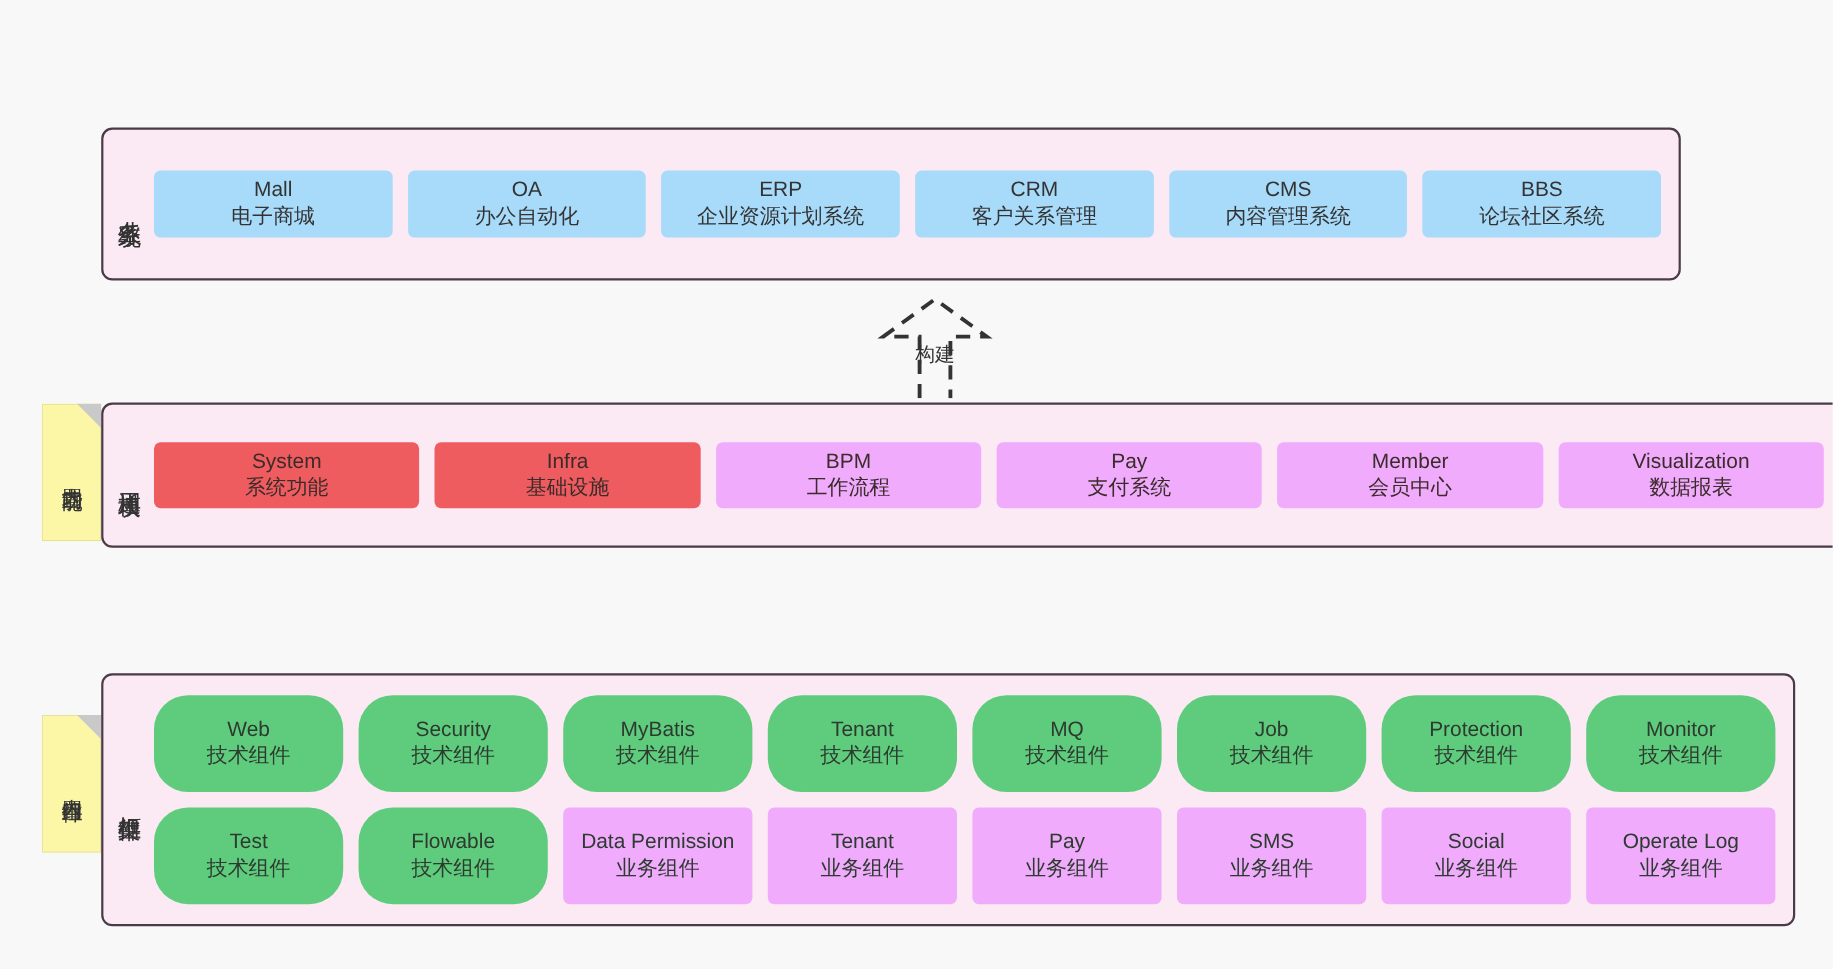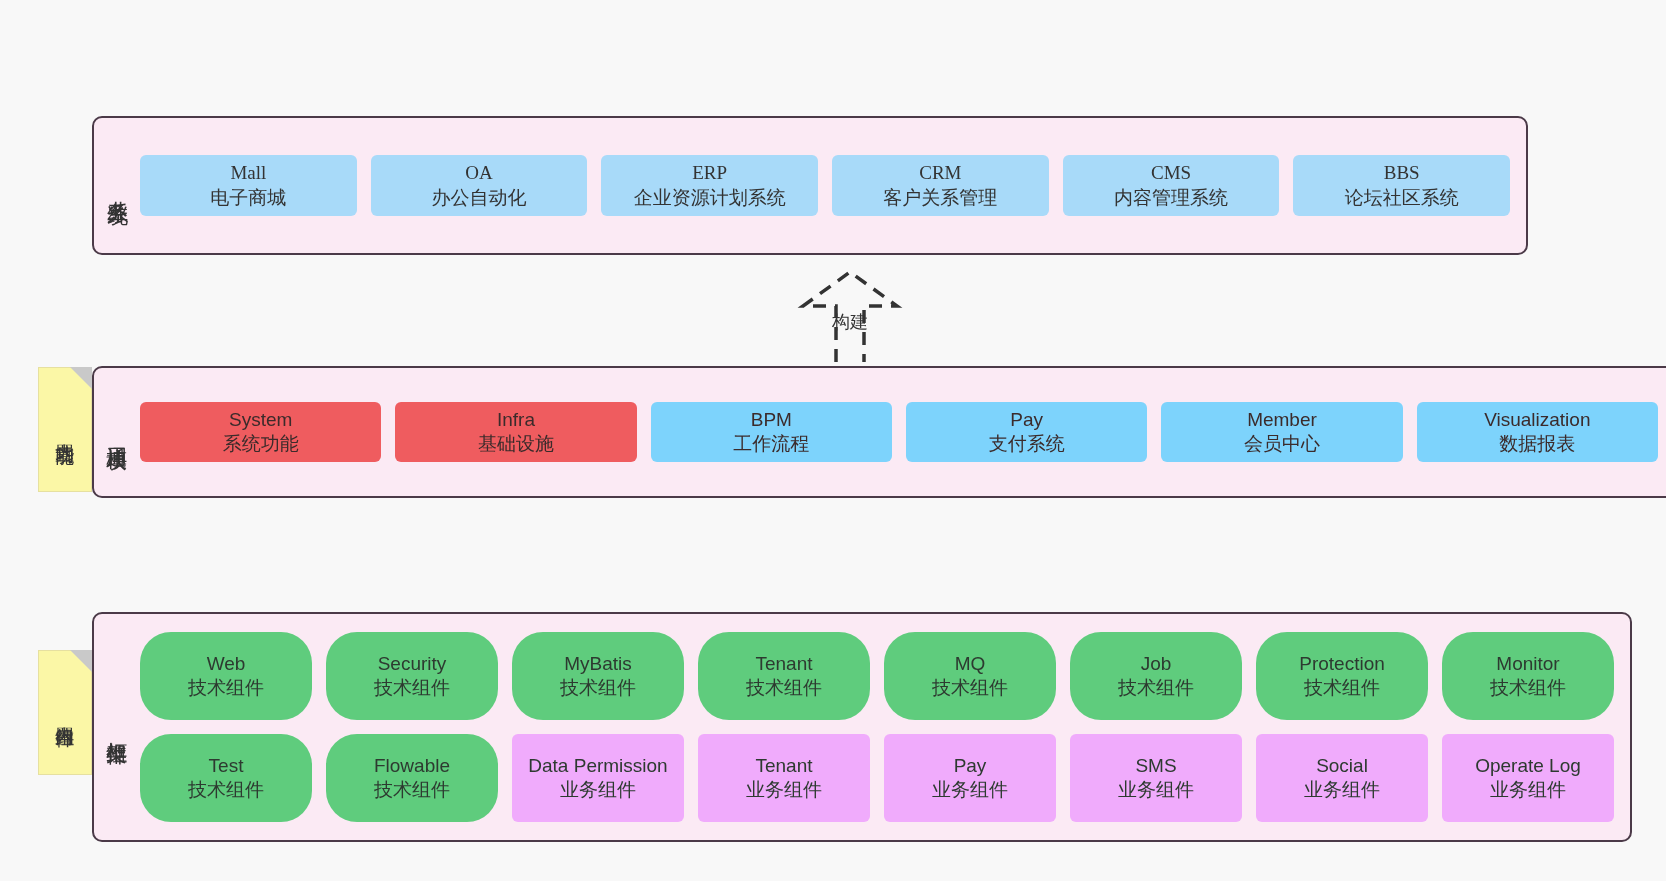--- a/index.html
+++ b/index.html
@@ -74,21 +74,21 @@
     color: #2f3a34;
     padding: 6px 4px;
     box-sizing: border-box;
     min-width: 0;
   }
   .node .nm { white-space: normal; }
   .node .sub { white-space: nowrap; }
 
   .node.blue        { background: #a8daf9; color: #333333; }
   .node.red         { background: #ef5c5f; color: #3b2b2b; }
-  .node.pink        { background: #7dd3fc; color: #3b2b2b; }
+  .node.pink        { background: #f0abfc; color: #3b2b2b; }
   .node.green       { background: #5fcc7d; color: #2d3a30; border-radius: 31px; }
   .node.lightgreen  { background: #f0abfc; color: #2d3a30; }
 
   
   .sticky {
     position: absolute;
     background: #fbf7a6;
     box-shadow: 0 0 0 1px #e6e0a0 inset;
     display: flex;
     align-items: center;
@@ -127,21 +127,21 @@
     white-space: nowrap;
     padding: 0 2px;
     text-align: center;
   }
 </style>
 </head>
 <body>
 
 <div id="canvas">
 
-  <div class="layer" id="layer-business" style="left:92px; top:116px; width:1436px; height:139px;font-family:Liberation Serif, serif;">
+  <div class="layer" id="layer-business" style="left:92px; top:116px; width:1436px; height:139px;">
     <div class="layer-title">业务系统</div>
     <div class="layer-body">
       <div class="row">
         <div class="node blue">
           <span class="nm">Mall</span>
           <span class="sub">电子商城</span>
         </div>
         <div class="node blue">
           <span class="nm">OA</span>
           <span class="sub">办公自动化</span>

